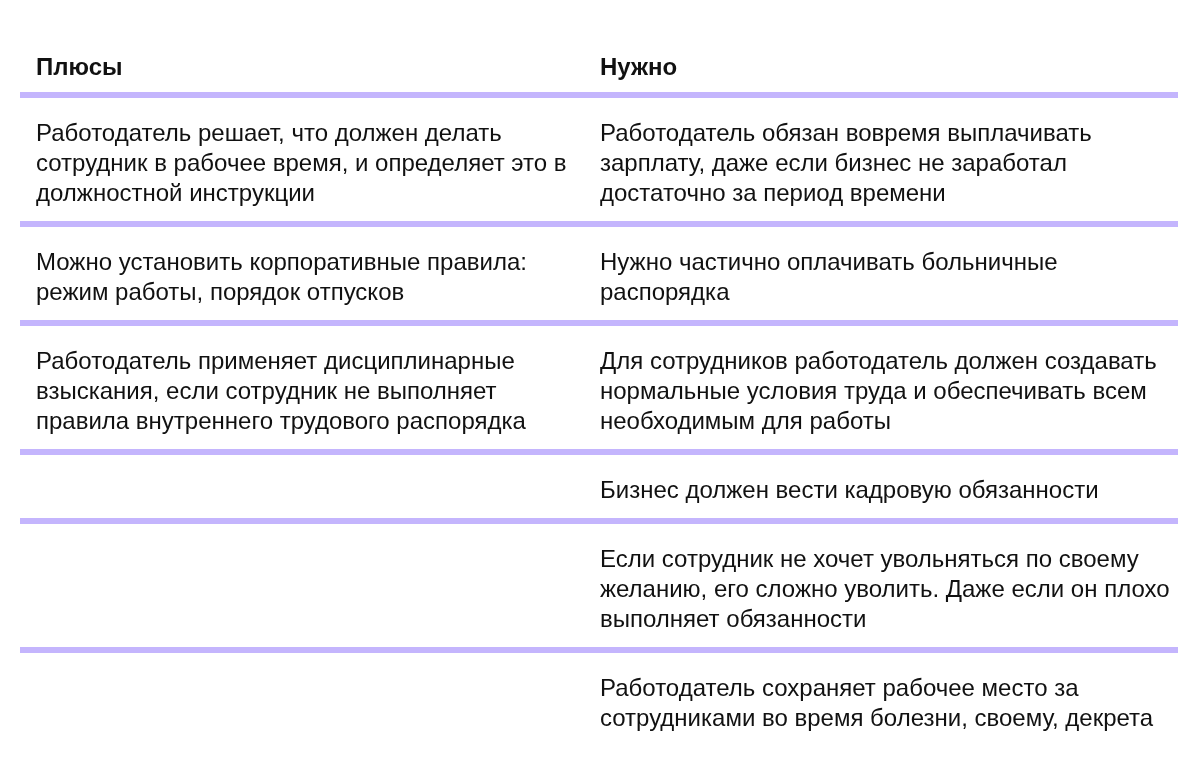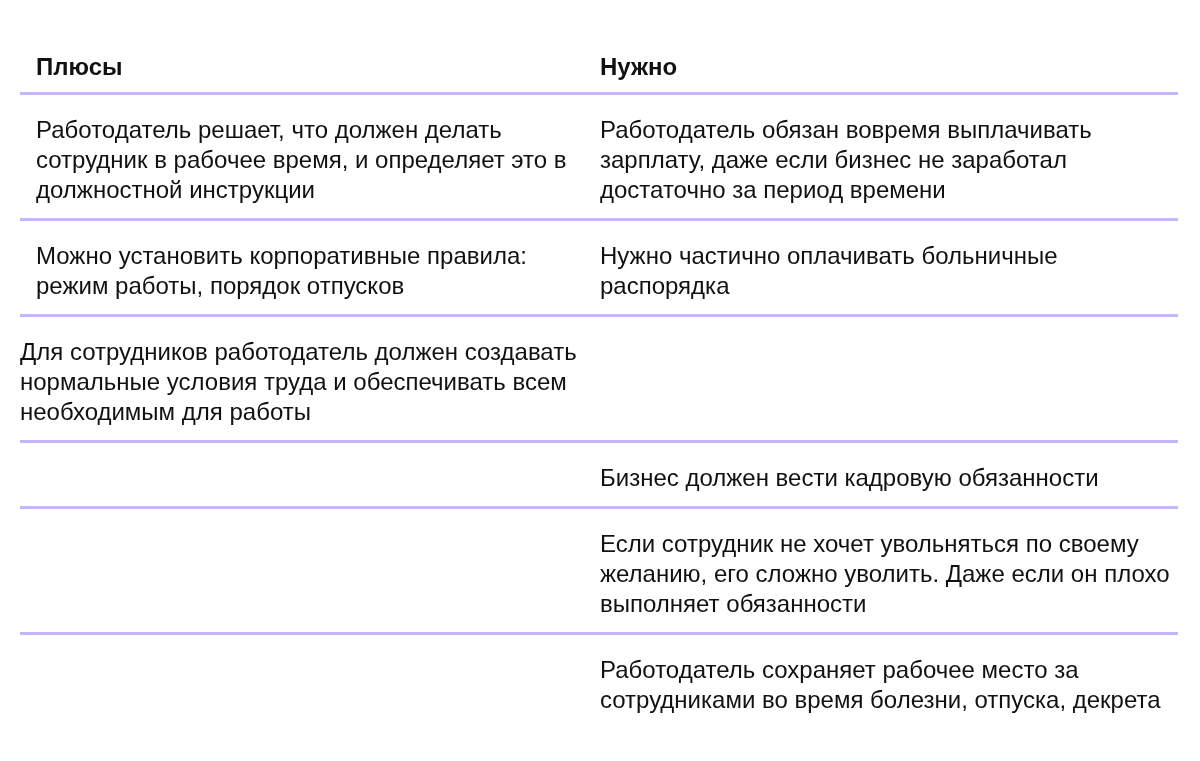--- a/index.html
+++ b/index.html
@@ -1,19 +1,19 @@
 <!DOCTYPE html>
 <html><head>
   <meta charset="utf-8">
   <style>
     html, body { margin: 0; padding: 0; background: #ffffff; }
     body { width: 1200px; height: 761px; position: relative; overflow: hidden;
            font-family: "Liberation Sans", sans-serif; color: #111111; }
     .table { position: absolute; left: 20px; top: 46px; width: 1158px; }
-    .row { display: flex; border-bottom: 3px solid #c4b5fd; }
+    .row { display: flex; border-bottom: 6px solid #c4b5fd; }
     .row.last { border-bottom: none; }
     .cell { box-sizing: border-box; font-size: 24px; line-height: 30px; }
     .cell.c1 { width: 580px; padding-left: 16px; padding-right: 6px; }
     .cell.c2 { width: 578px; padding-left: 0; }
     .head .cell { font-weight: bold; font-size: 24px; line-height: 30px; padding-top: 6px; padding-bottom: 10px; }
     .body-row .cell { padding-top: 20px; padding-bottom: 13px; }
   </style>
 </head>
 <body>
 
@@ -24,27 +24,28 @@
   </div>
   <div class="row body-row">
     <div class="cell c1">Работодатель решает, что должен делать сотрудник в рабочее время, и определяет это в должностной инструкции</div>
     <div class="cell c2">Работодатель обязан вовремя выплачивать зарплату, даже если бизнес не заработал достаточно за период времени</div>
   </div>
   <div class="row body-row">
     <div class="cell c1">Можно установить корпоративные правила: режим работы, порядок отпусков</div>
     <div class="cell c2">Нужно частично оплачивать больничные распорядка</div>
   </div>
   <div class="row body-row">
+    <div class="cell c1">Работодатель применяет дисциплинарные взыскания, если сотрудник не выполняет правила внутреннего трудового распорядка</div>
     <div class="cell c2">Для сотрудников работодатель должен создавать нормальные условия труда и обеспечивать всем необходимым для работы</div>
   </div>
   <div class="row body-row">
     <div class="cell c1"></div>
     <div class="cell c2">Бизнес должен вести кадровую обязанности</div>
   </div>
   <div class="row body-row">
     <div class="cell c1"></div>
     <div class="cell c2">Если сотрудник не хочет увольняться по своему желанию, его сложно уволить. Даже если он плохо выполняет обязанности</div>
   </div>
   <div class="row body-row last">
     <div class="cell c1"></div>
-    <div class="cell c2">Работодатель сохраняет рабочее место за сотрудниками во время болезни, отпуска, декрета</div>
+    <div class="cell c2">Работодатель сохраняет рабочее место за сотрудниками во время болезни, своему, декрета</div>
   </div>
 </div>
 
 </body></html>

